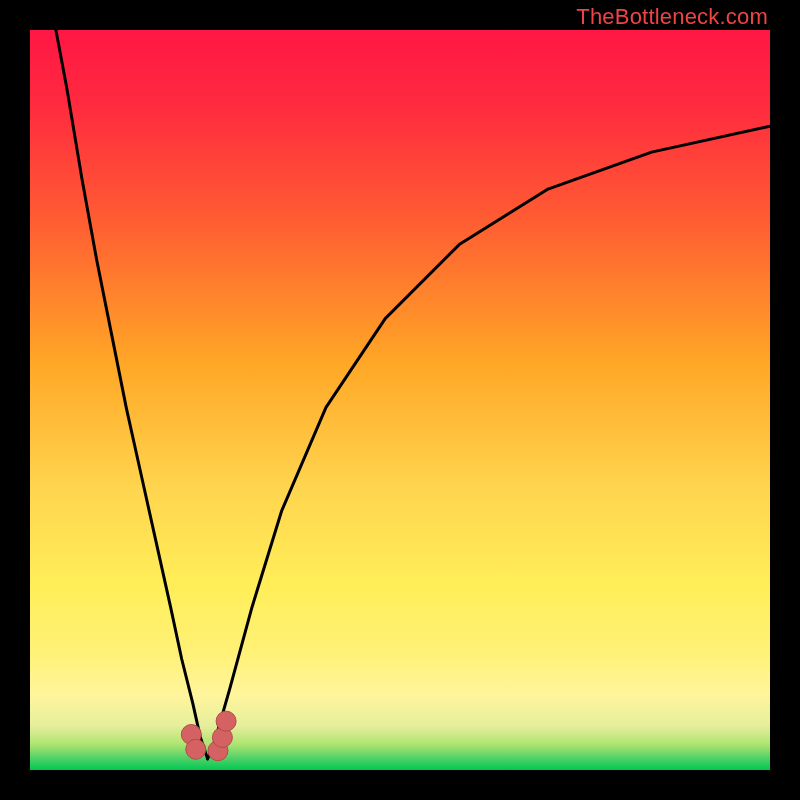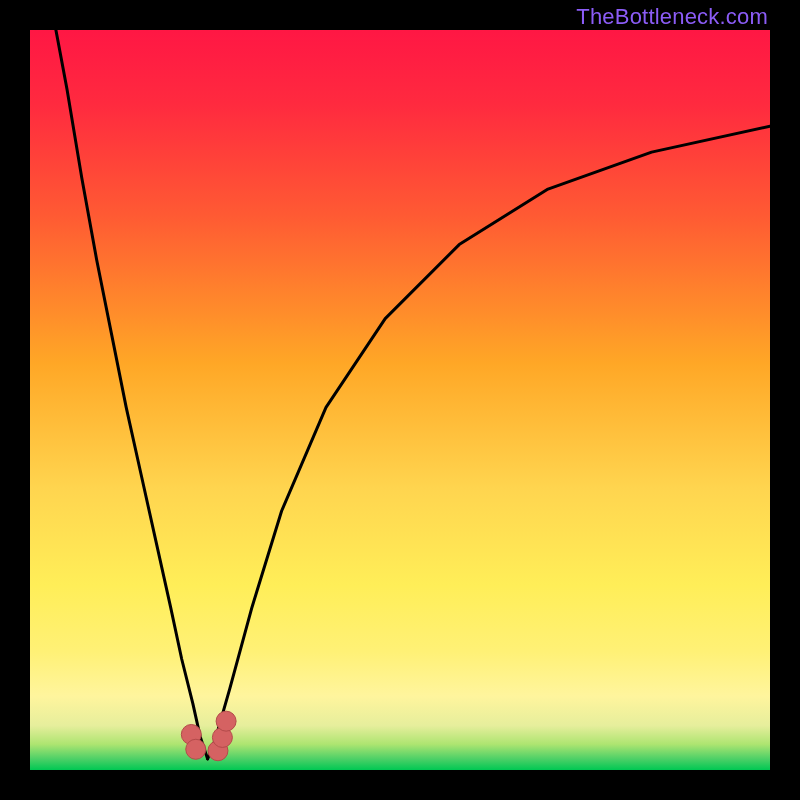--- a/index.html
+++ b/index.html
@@ -23,21 +23,21 @@
     position: absolute;
     left: 0;
     top: 0;
     width: 740px;
     height: 740px;
   }
   .watermark {
     position: absolute;
     top: 4px;
     right: 32px;
-    color: #8b5cf6;
+    color: #ef4444;
     font-size: 22px;
     font-weight: 400;
     letter-spacing: 0.2px;
   }
   svg { display: block; }
 </style>
 </head>
 <body>
 
 <div class="frame">

